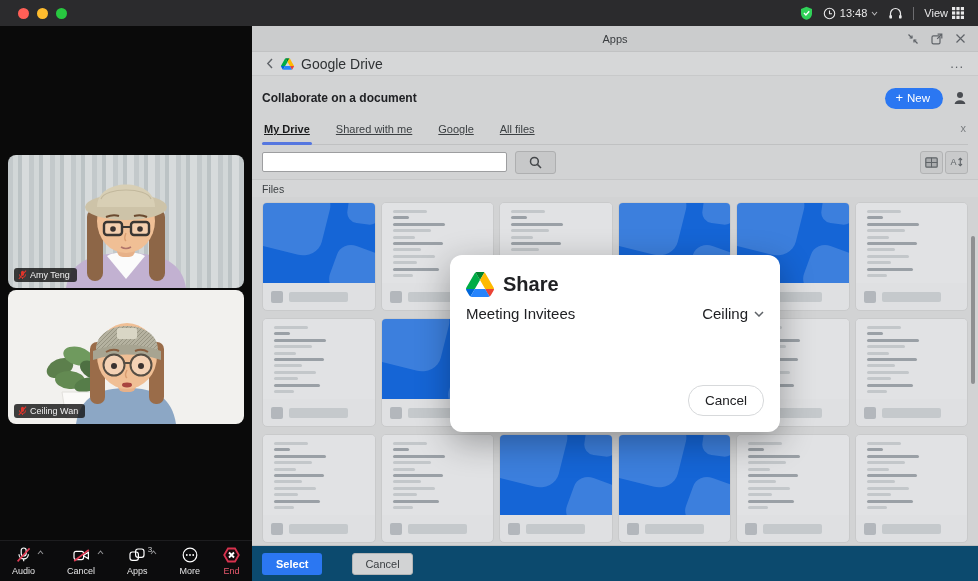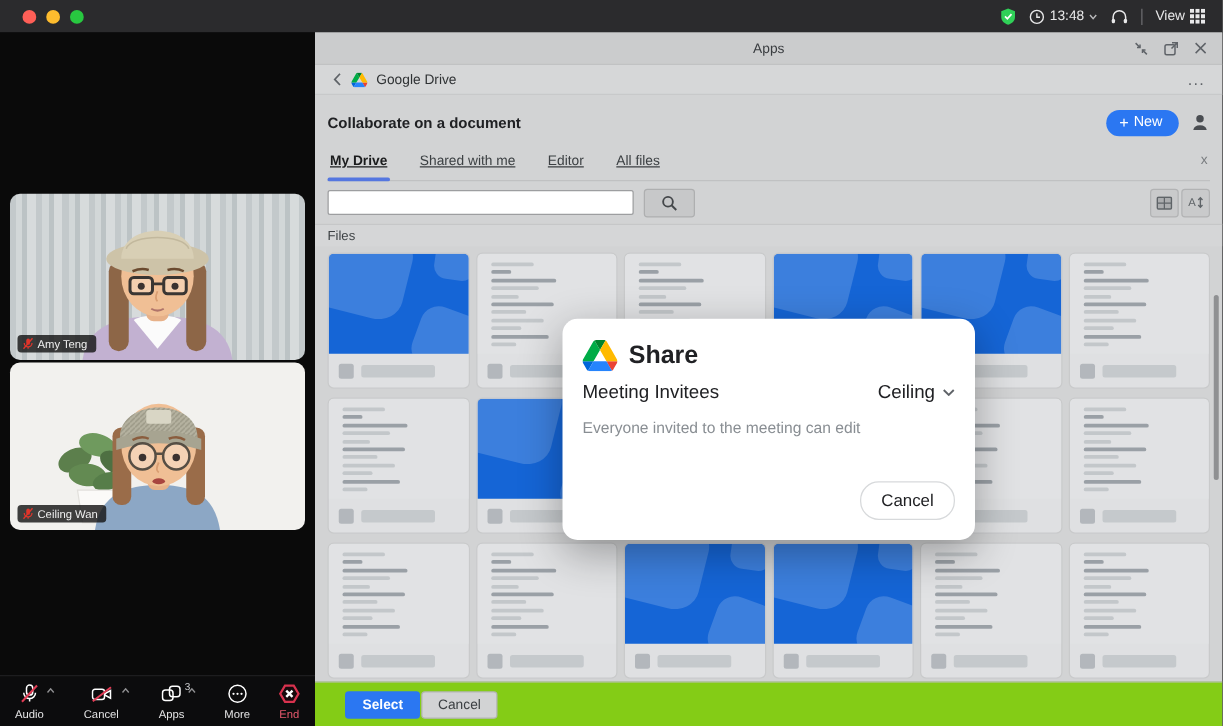--- a/index.html
+++ b/index.html
@@ -41,21 +41,21 @@
   .end-label { color:#e8596d; }
 
   
   .apps-panel { flex:1; background:#d2d3d4; position:relative; display:flex; flex-direction:column; }
   .panel-titlebar { height:26px; background:#cbcccd; border-bottom:1px solid #c1c2c3; position:relative;
     display:flex; align-items:center; justify-content:center; flex:none; }
   .panel-title { font-size:11px; color:#3a3d40; }
   .titlebar-icons { position:absolute; right:12px; top:0; bottom:0; display:flex; align-items:center; gap:12px; }
   .breadcrumb-row { height:24px; background:#d6d7d8; border-bottom:1px solid #c8c9ca; display:flex; align-items:center;
     gap:7px; padding:0 14px; flex:none; }
-  .breadcrumb-label { font-size:11px; color:#2f3234; }
+  .breadcrumb-label { font-size:14px; color:#2f3234; }
   .breadcrumb-more { margin-left:auto; color:#5f6368; font-size:13px; letter-spacing:1px; line-height:6px; }
 
   .panel-body { flex:1; display:flex; flex-direction:column; padding:0 10px; position:relative; }
   .heading-row { margin-top:8px; height:28px; display:flex; align-items:center; flex:none; }
   .heading { font-size:12px; font-weight:bold; color:#202124; }
   .heading-actions { margin-left:auto; display:flex; align-items:center; gap:9px; }
   .new-btn { display:flex; align-items:center; gap:4px; background:var(--accent,#3c6ef0); color:#fff; font-size:11.5px;
     padding:4px 13px 5px 10px; border-radius:11px; border:none; cursor:pointer; }
   .new-plus { font-size:13px; line-height:9px; font-weight:normal; }
 
@@ -93,22 +93,22 @@
   .line { height:3px; border-radius:1.5px; }
   .line.l { background:#c3c7ca; }
   .line.d { background:#9aa0a6; }
   .meta { flex:1; display:flex; align-items:center; gap:6px; padding:0 8px; }
   .meta .sq { width:12px; height:12px; background:#b3b7bc; border-radius:2px; flex:none; }
   .meta .bar { width:62%; height:10px; background:#c5c9cc; border-radius:2px; }
 
   .panel-scrollbar { position:absolute; right:3px; top:160px; width:4px; height:148px; background:#8f9092;
     border-radius:2px; cursor:pointer; }
 
-  .panel-footer { margin-top:auto; height:36px; background:#84cc16; border-top:1px solid #bfc0c1;
-    display:flex; align-items:center; gap:1px; padding:0 24px; margin-left:-10px; margin-right:-10px; flex:none; }
+  .panel-footer { margin-top:auto; height:36px; background:#0c4a6e; border-top:1px solid #bfc0c1;
+    display:flex; align-items:center; gap:30px; padding:0 10px; margin-left:-10px; margin-right:-10px; flex:none; }
   .select-btn { background:var(--accent,#3c6ef0); color:#fff; border:none; font-size:11px; font-weight:bold;
     padding:5px 14px; border-radius:3px; cursor:pointer; }
   .footer-cancel-btn { background:#d2d3d4; color:#3c4043; border:1px solid #b4b5b6; font-size:11px;
     padding:4px 12px; border-radius:3px; cursor:pointer; }
 
   
   .share-dialog { position:absolute; left:198px; top:229px; width:330px; height:177px; background:#fff;
     border-radius:12px; box-shadow:0 10px 34px rgba(0,0,0,.32); padding:17px 16px 16px 16px; z-index:5; }
   .dialog-header { display:flex; align-items:center; gap:9px; }
   .dialog-title { font-size:20px; font-weight:bold; color:#202124; }
@@ -386,21 +386,21 @@
             <svg width="16" height="16" viewBox="0 0 16 16">
               <circle cx="8" cy="5" r="3" fill="#4a4d52"></circle>
               <path d="M2.6 14 a5.5 4.6 0 0 1 10.8 0 Z" fill="#4a4d52"></path>
             </svg>
           </div>
         </div>
 
         <div class="tabs-row">
           <span class="tab active">My Drive</span>
           <span class="tab">Shared with me</span>
-          <span class="tab">Editor</span>
+          <span class="tab">Google</span>
           <span class="tab">All files</span>
           <span class="tabs-close">x</span>
         </div>
 
         <div class="search-row">
           <input class="search-input" type="text" style="">
           <button class="search-btn">
             <svg width="13" height="13" viewBox="0 0 13 13">
               <circle cx="5.4" cy="5.4" r="3.9" stroke="#44474a" stroke-width="1.5" fill="none"></circle>
               <line x1="8.4" y1="8.4" x2="12" y2="12" stroke="#44474a" stroke-width="1.5"></line>
@@ -740,20 +740,19 @@
         </div>
         <div class="dialog-row">
           <span class="group-label">Meeting Invitees</span>
           <div class="role-select">
             <span>Ceiling</span>
             <svg width="10" height="6" viewBox="0 0 10 6">
               <polyline points="1,1 5,5 9,1" stroke="#5f6368" stroke-width="1.5" fill="none"></polyline>
             </svg>
           </div>
         </div>
-        <div class="dialog-desc">Everyone invited to the meeting can edit</div>
         <div class="dialog-actions">
           <button class="dlg-cancel">Cancel</button>
         </div>
       </div>
     </div>
   </div>
 </div>
 
 </body></html>

